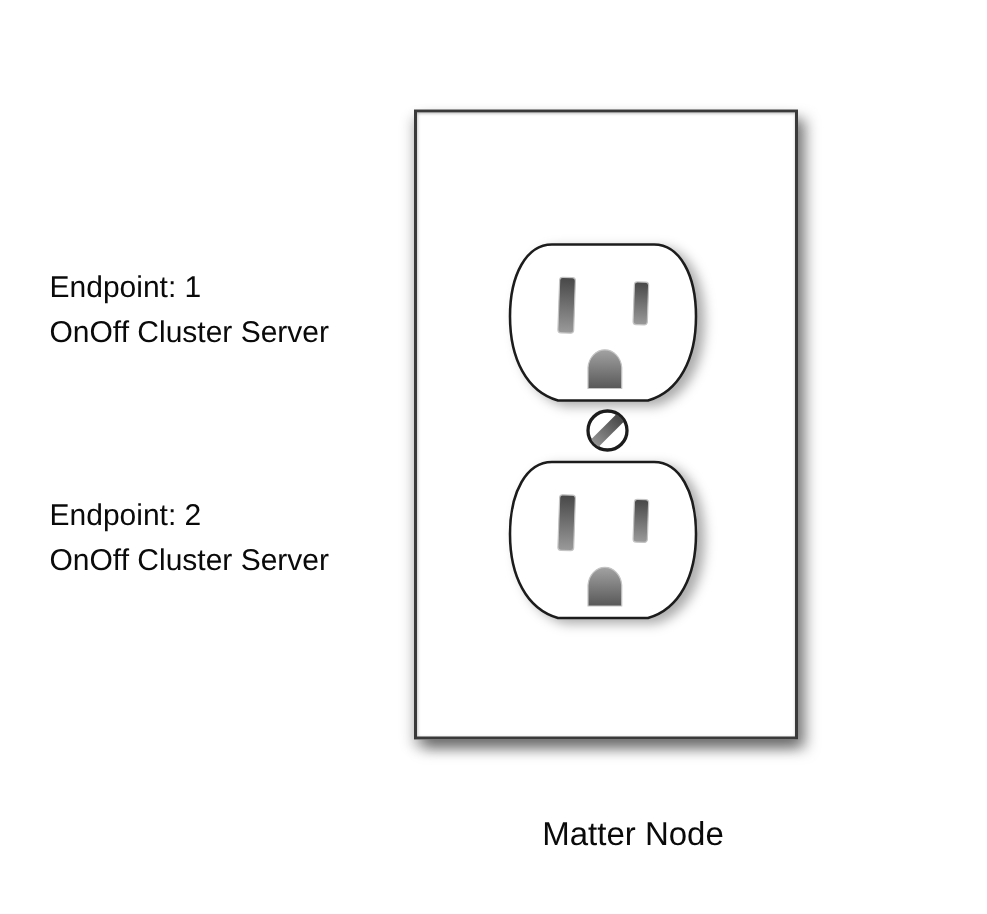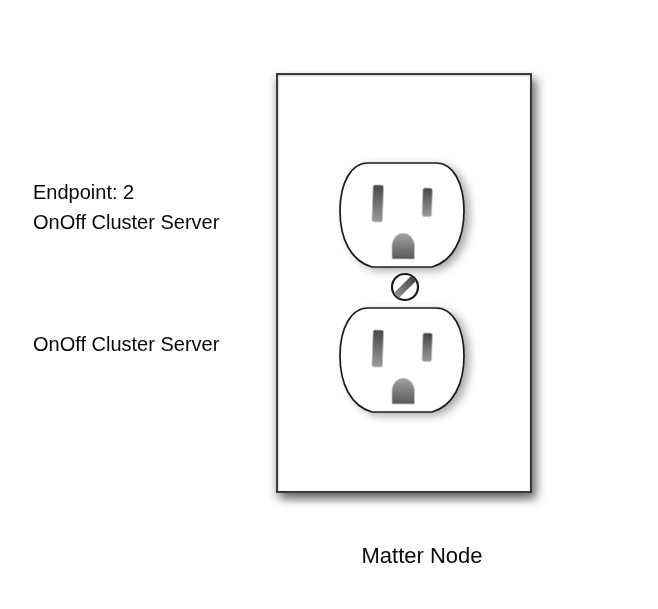--- a/index.html
+++ b/index.html
@@ -35,25 +35,26 @@
     position:absolute;left:292px;top:541px;width:260px;text-align:center;
     font-size:22px;line-height:30px;color:#0a0a0a;white-space:nowrap;
   }
 </style>
 </head>
 <body>
 
 <div class="canvas">
 
   <div class="endpoint-label ep1">
-    <div>Endpoint: 2</div>
+    <div>Endpoint: 1</div>
     <div>OnOff Cluster Server</div>
   </div>
 
   <div class="endpoint-label ep2">
+    <div>Endpoint: 2</div>
     <div>OnOff Cluster Server</div>
   </div>
 
   <div class="plate"></div>
 
   <svg class="receptacle recep-top" width="160" height="130" viewBox="-80 -65 160 130">
     <defs>
       <linearGradient id="sg1" x1="0" y1="0" x2="0" y2="1">
         <stop offset="0" stop-color="#474747"></stop>
         <stop offset="1" stop-color="#9a9a9a"></stop>

